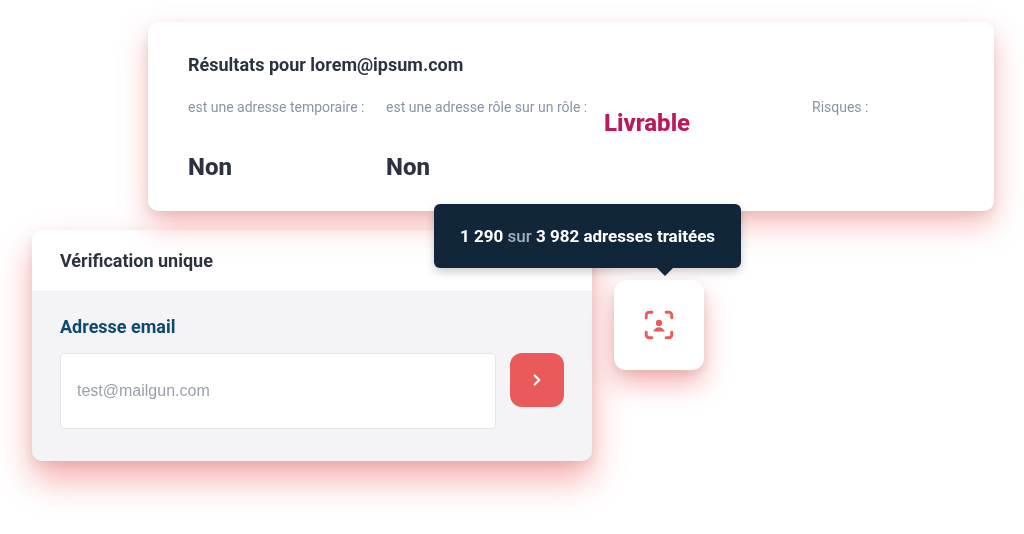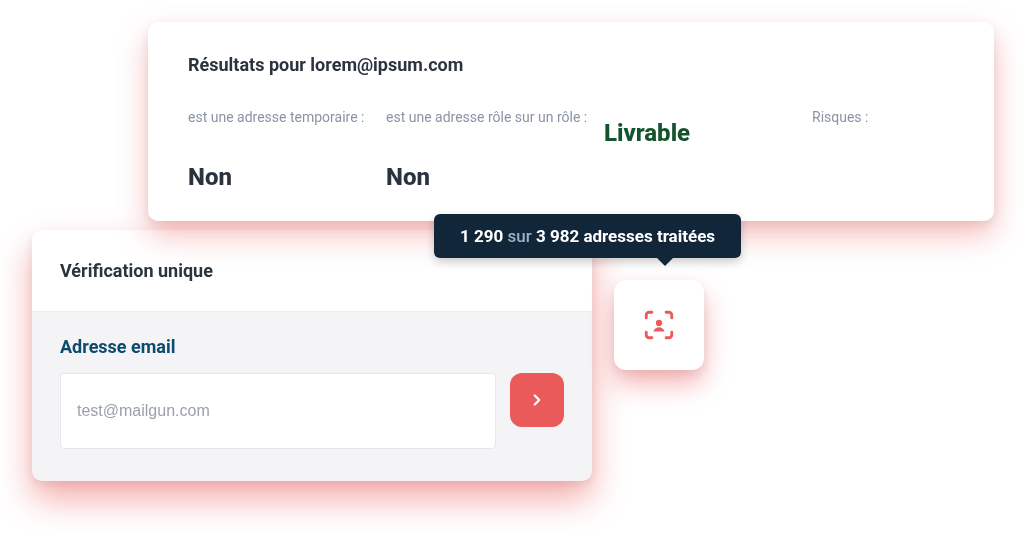--- a/index.html
+++ b/index.html
@@ -19,55 +19,55 @@
       background: #fff;
       border-radius: 10px;
       padding: 32px 40px 30px 40px;
       box-shadow: 0 14px 30px rgba(235, 70, 70, 0.35), 0 4px 10px rgba(0,0,0,0.08);
       z-index: 2;
     }
     .results-title {
       font-size: 18px;
       font-weight: 700;
       color: #2c3340;
-      margin-bottom: 32px;
+      margin-bottom: 22px;
     }
     .results-grid {
       display: grid;
       grid-template-columns: 190px 210px 200px 1fr;
       gap: 8px;
     }
     .results-label {
       font-size: 14px;
       color: #8a94a6;
       line-height: 1.5;
       min-height: 44px;
     }
     .results-value {
       font-size: 24px;
       font-weight: 800;
       margin-top: 12px;
     }
     .val-dark { color: #2c3340; }
-    .val-green { color: #14532d; }
+    .val-green { color: #be185d; }
 
     .verify-card {
       position: absolute;
       top: 230px;
       left: 32px;
       width: 560px;
       background: #f4f4f6;
       border-radius: 10px;
       box-shadow: 0 18px 34px rgba(235, 70, 70, 0.45), 0 4px 10px rgba(0,0,0,0.08);
       z-index: 1;
       overflow: hidden;
     }
     .verify-header {
       background: #fff;
-      padding: 30px 28px;
+      padding: 20px 28px;
       font-size: 18px;
       font-weight: 700;
       color: #2c3340;
       border-bottom: 1px solid #eceef1;
     }
     .verify-body {
       padding: 24px 28px 32px 28px;
     }
     .verify-label {
       font-size: 18px;
@@ -97,25 +97,25 @@
       border: none;
       border-radius: 12px;
       display: flex;
       align-items: center;
       justify-content: center;
       cursor: pointer;
     }
 
     .tooltip {
       position: absolute;
-      top: 214px;
+      top: 204px;
       left: 434px;
       background: #12263a;
       color: #fff;
-      padding: 12px 26px;
+      padding: 22px 26px;
       border-radius: 6px;
       font-size: 17px;
       z-index: 4;
       box-shadow: 0 4px 10px rgba(0,0,0,0.2);
       white-space: nowrap;
     }
     .tooltip::after {
       content: "";
       position: absolute;
       bottom: -8px;

